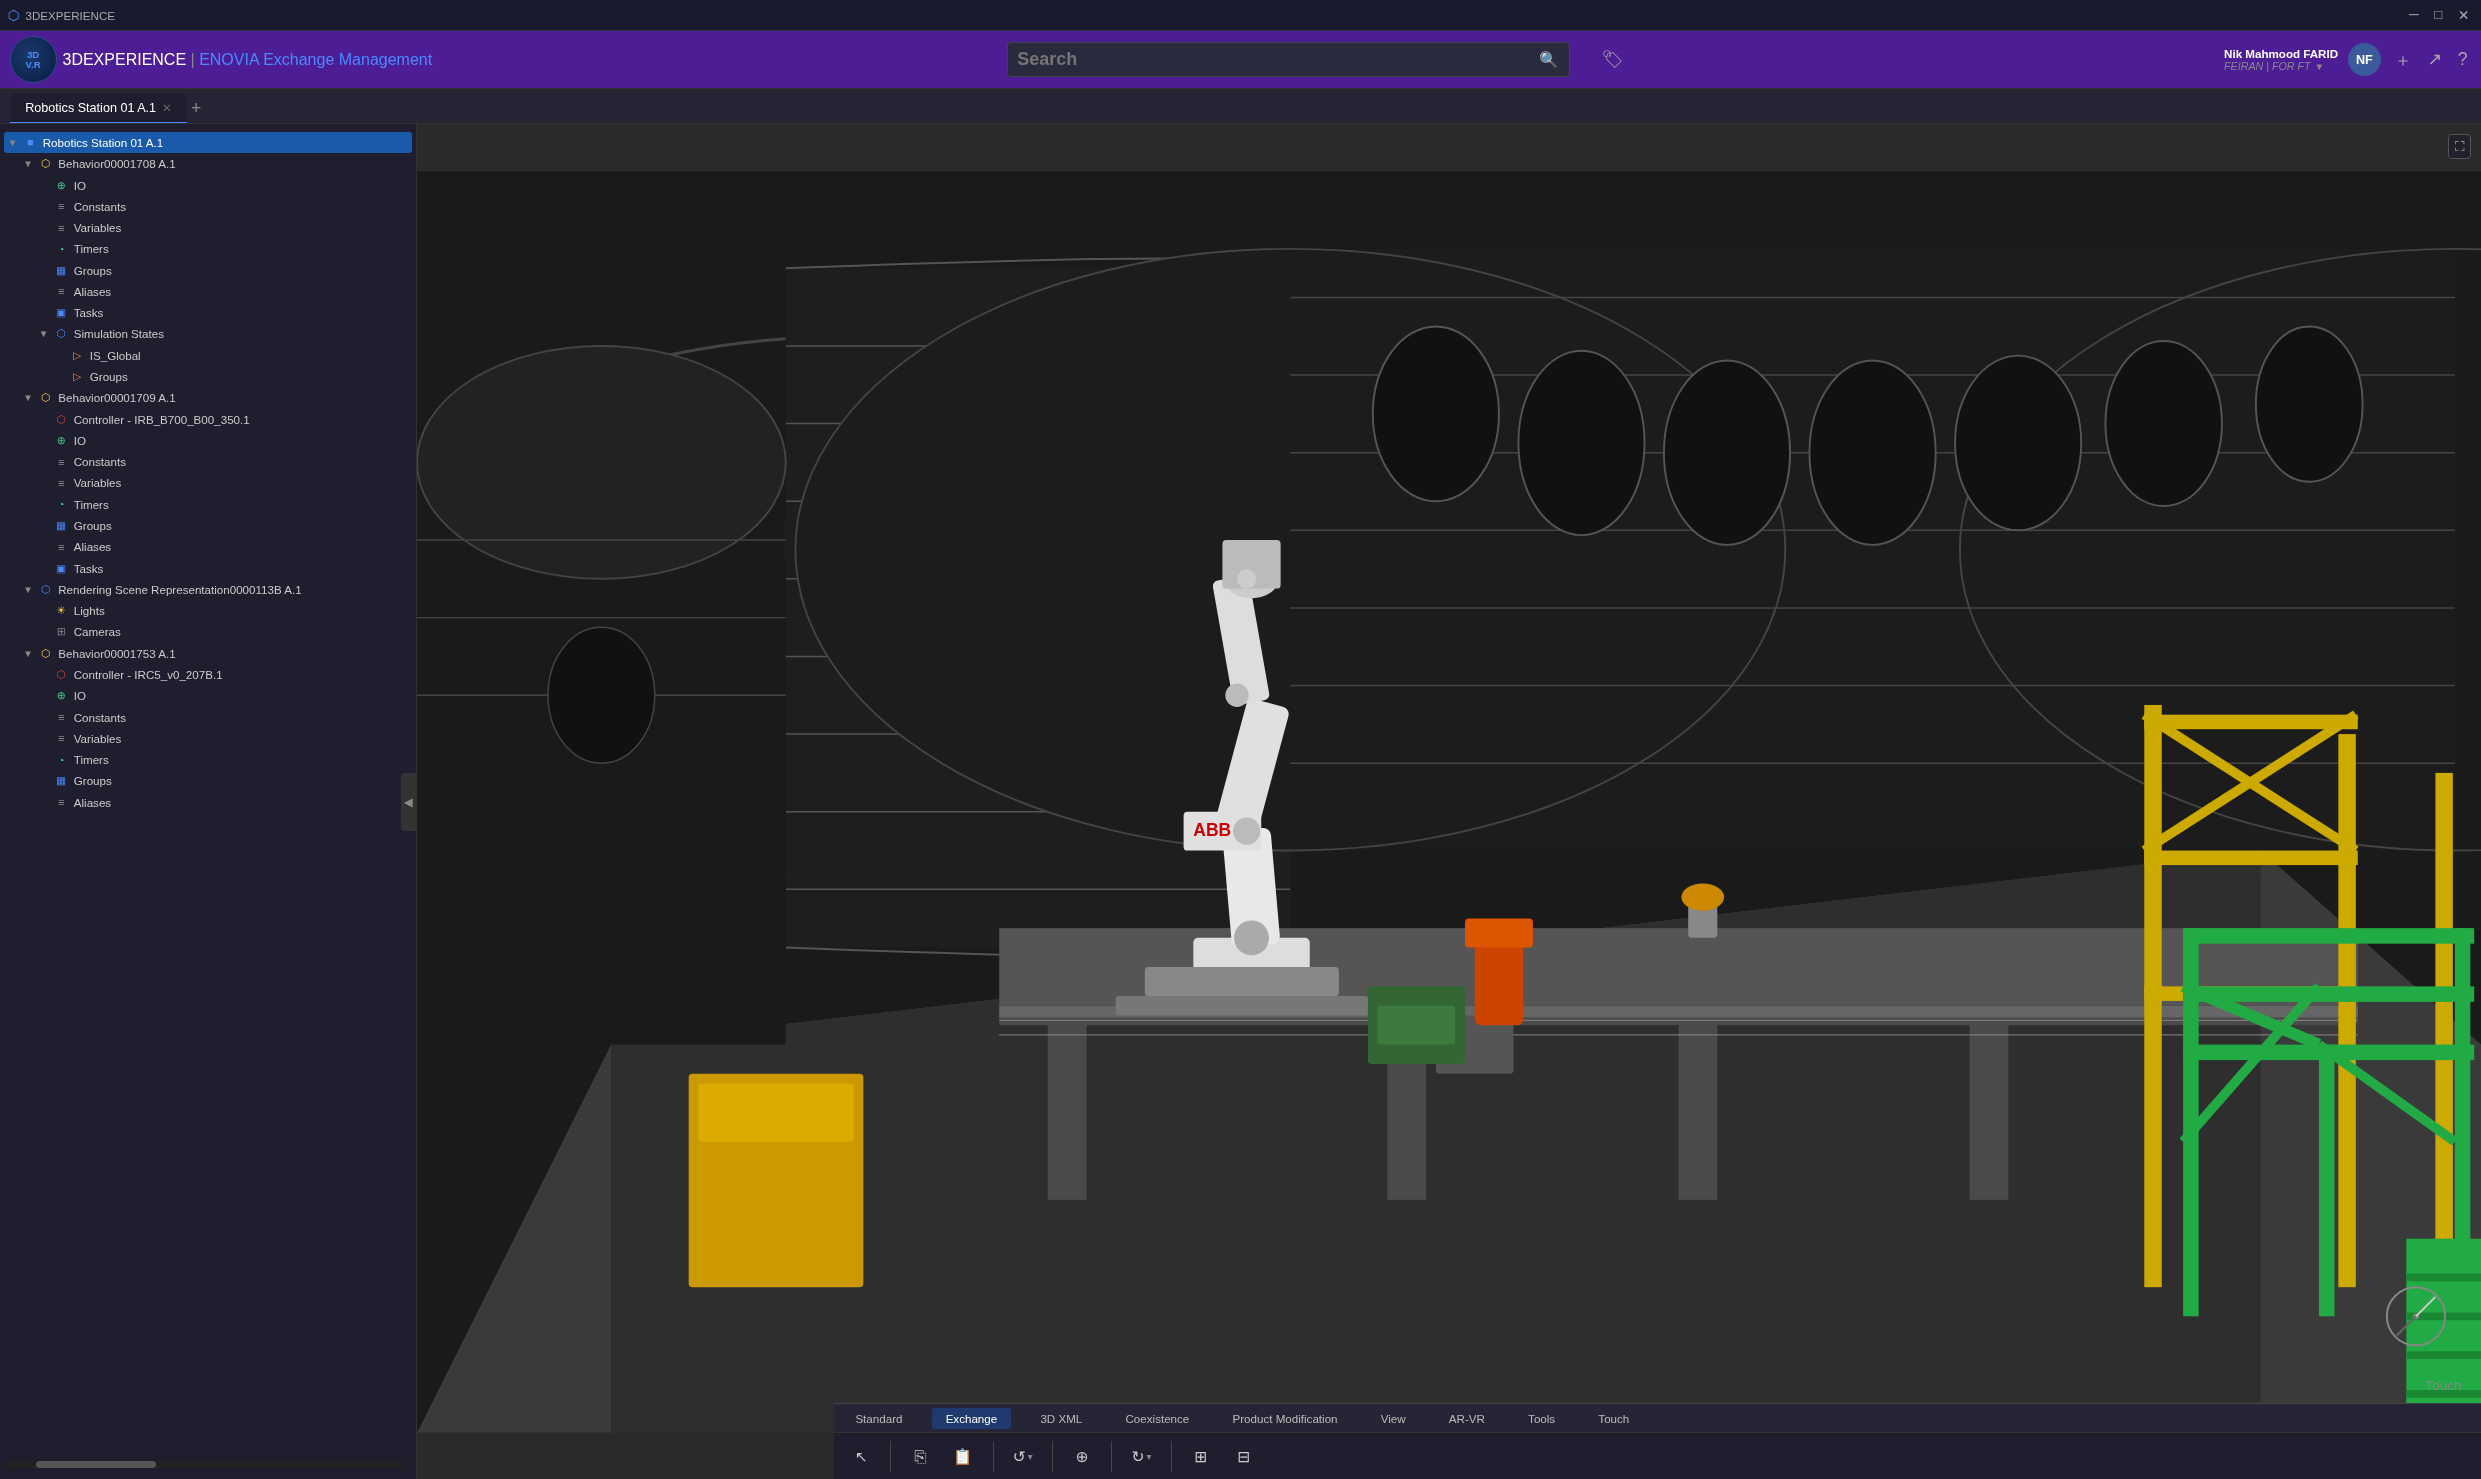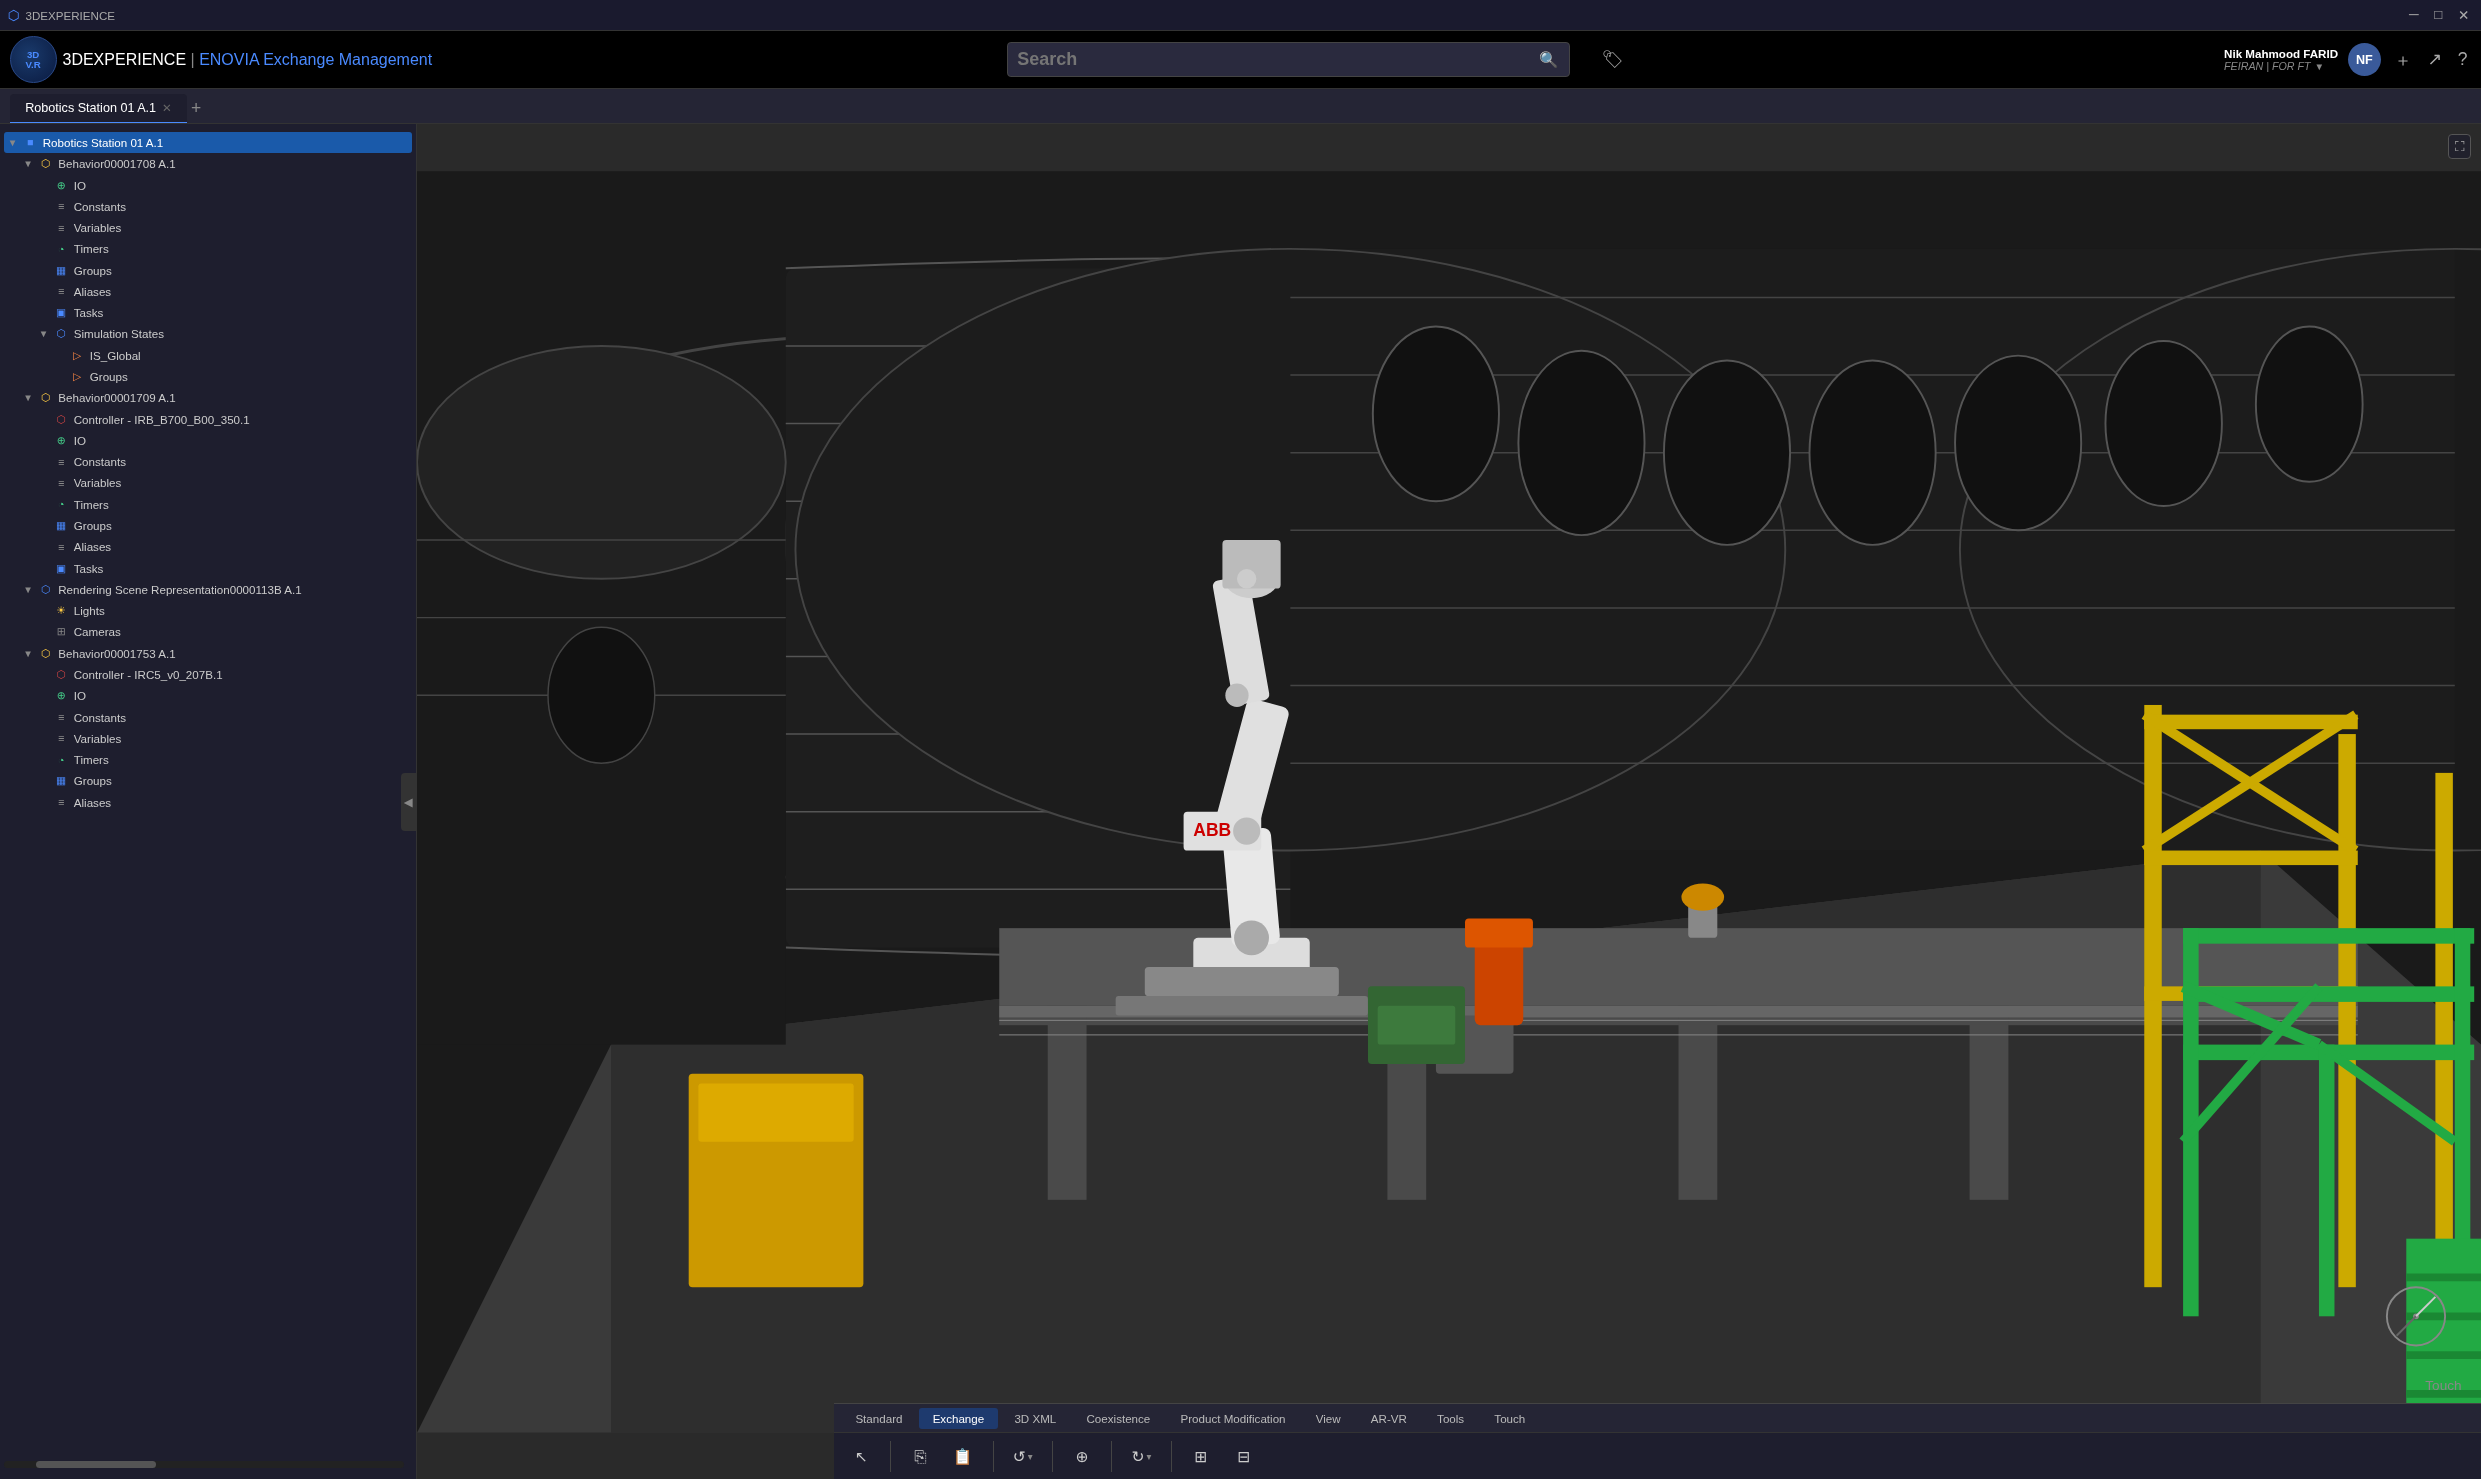--- a/index.html
+++ b/index.html
@@ -12,21 +12,21 @@
       justify-content: space-between;
       border-bottom: 1px solid #333;
     }
     #titlebar-left { display: flex; align-items: center; gap: 5.8px; }
     #titlebar-title { color: #aaa; font-size: 11.6px; }
     #titlebar-controls { display: flex; gap: 7.8px; }
     #titlebar-controls span { color: #aaa; font-size: 13.6px; cursor: pointer; padding: 0 3.9px; }
 
     
     #toolbar {
-      width: 100%; height: 58px; background: #000000;
+      width: 100%; height: 58px; background: #4c1d95;
       display: flex; align-items: center; padding: 0 9.7px; gap: 28px;
       border-bottom: 1px solid #333;
     }
     #logo-area { display: flex; align-items: center; gap: 5.8px; }
     #logo-circle {
       width: 47px; height: 47px; border-radius: 50%;
       background: radial-gradient(circle at 40% 40%, #1a3a6b, #0a1a40);
       display: flex; align-items: center; justify-content: center;
       border: 1.9px solid #2a4a8a; position: relative;
     }
@@ -124,21 +124,21 @@
 
     
     #bottom-area {
       position: absolute; bottom: 0; left: 417px;
       width: calc(100% - 417px);
     }
 
     
     #bottom-tabs {
       width: 100%; background: #252535;
-      display: flex; align-items: flex-end; padding: 3.9px 7.8px; gap: 3px;
+      display: flex; align-items: flex-end; padding: 3.9px 7.8px; gap: 16px;
       border-top: 1px solid #444;
     }
     .btab {
       padding: 3.9px 13.6px; font-size: 11.6px; cursor: pointer; color: #bbb;
       border-radius: 2.9px;
     }
     .btab.active { background: #1e3a6e; color: #fff; }
 
     
     #bottom-toolbar {

